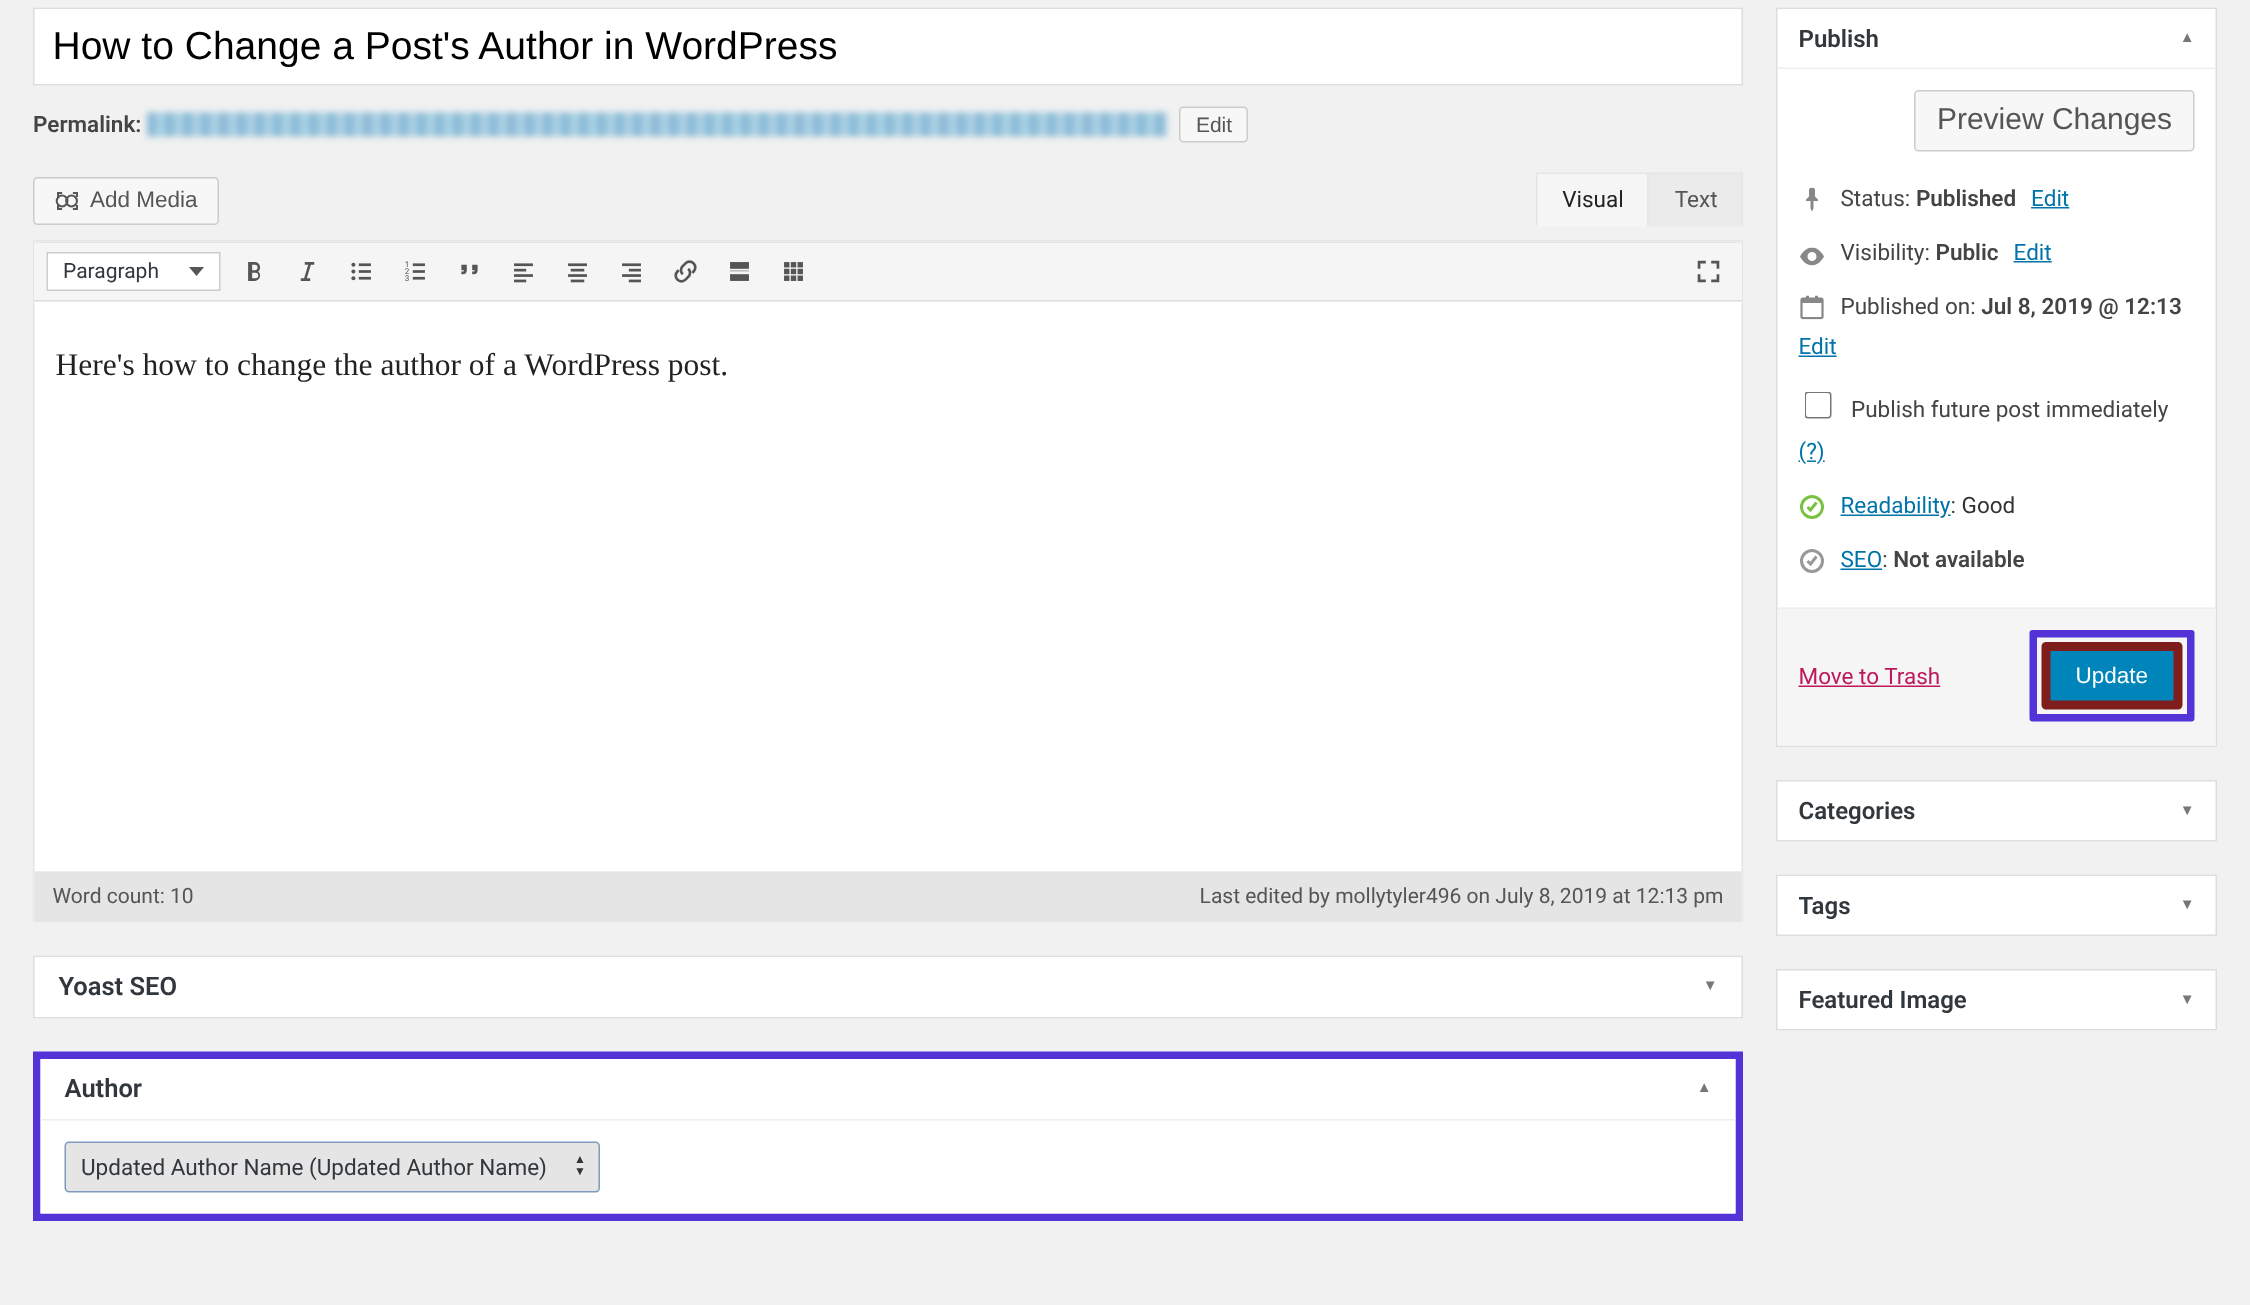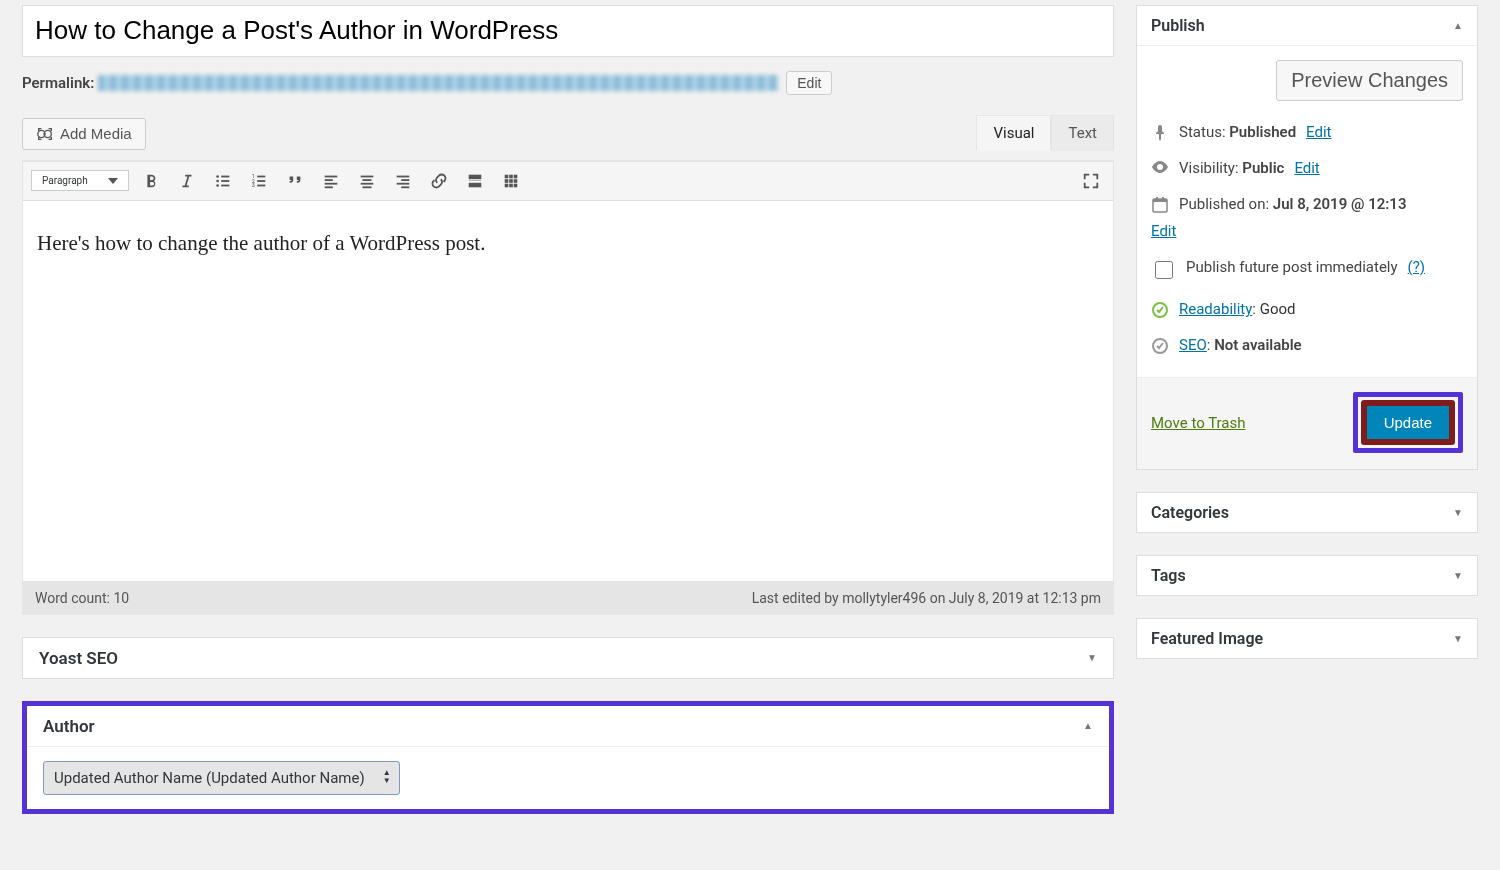--- a/index.html
+++ b/index.html
@@ -6,21 +6,21 @@
   body {
     margin: 0;
     padding: 0;
     font-family: -apple-system, BlinkMacSystemFont, "Segoe UI", Roboto, sans-serif;
     background: #f1f1f1;
     color: #32373c;
     font-size: 15px;
   }
   .main-wrap { display: flex; padding: 0 0 0 0; }
   .main-col { flex: 1; padding: 5px 22px 22px 22px; }
-  .side-col { width: 364px; padding: 5px 22px 22px 0; }
+  .side-col { width: 316px; padding: 5px 22px 22px 0; }
 
   .title-input {
     width: 100%;
     background: #fff;
     border: 1px solid #ddd;
     padding: 8px 12px;
     font-size: 26px;
     font-weight: 400;
     line-height: 1.3;
     outline: none;
@@ -91,21 +91,21 @@
     align-items: center;
     background: #f5f5f5;
     border-top: 1px solid #e5e5e5;
     border-bottom: 1px solid #ddd;
     padding: 5px 8px;
     gap: 8px;
   }
   .format-select {
     background: #fff;
     border: 1px solid #ccc;
-    font-size: 10px;
+    font-size: 14px;
     padding: 4px 40px 4px 10px;
     position: relative;
     display: inline-flex;
     align-items: center;
   }
   .format-select::after {
     content: "";
     width: 0; height: 0;
     border-left: 5px solid transparent;
     border-right: 5px solid transparent;
@@ -176,21 +176,21 @@
     border: 1px solid #ccc;
     color: #555;
     font-size: 20px;
     padding: 8px 14px;
     border-radius: 3px;
     cursor: pointer;
   }
   .pub-list { padding: 8px 14px 14px;}
   .pub-item {
     display: flex;
-    align-items: flex-start;
+    align-items: flex-end;
     gap: 10px;
     padding: 9px 0;
     font-size: 15px;
     color: #444;
     flex-wrap: wrap;
   }
   .pub-item .icon { width: 18px; color:#888; display:flex; justify-content:center; padding-top:2px;}
   .pub-item a { color: #0073aa; text-decoration: underline; cursor: pointer; }
   .pub-item strong { font-weight: 600; }
   .pub-item-wrap-sub { padding-left: 28px; }
@@ -198,21 +198,21 @@
   .yoast-ic { color: #7ac142; }
   .yoast-ic2 { color: #888; }
   .pub-footer {
     display:flex;
     justify-content: space-between;
     align-items: center;
     padding: 14px 14px 16px;
     border-top: 1px solid #eee;
     background: #f5f5f5;
   }
-  .trash-link { color: #4d7c0f; text-decoration: underline; cursor:pointer; font-size:15px; }
+  .trash-link { color: #be185d; text-decoration: underline; cursor:pointer; font-size:15px; }
   .update-highlight { border: 5px solid #5333d7; padding: 3px; border-radius: 2px; display:inline-block;}
   .btn-primary {
     background: #0085ba;
     border: 6px solid #7f1d1d;
     color: #fff;
     padding: 8px 17px;
     font-size: 15px;
     border-radius: 3px;
     cursor: pointer;
   }

